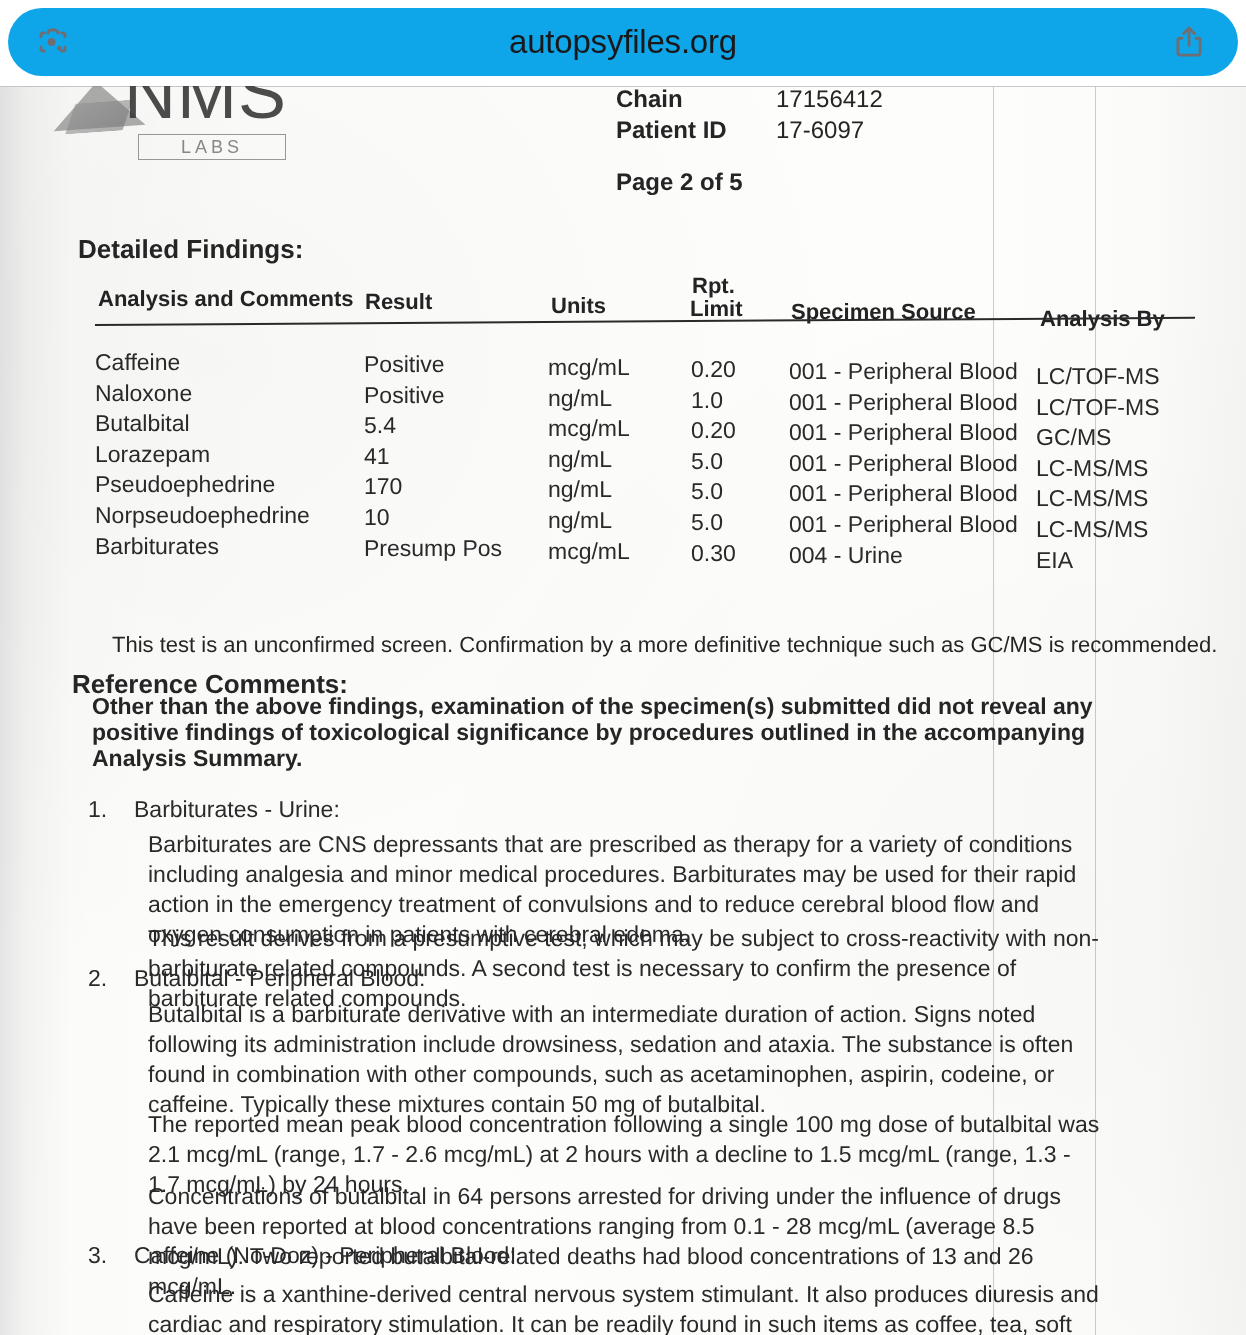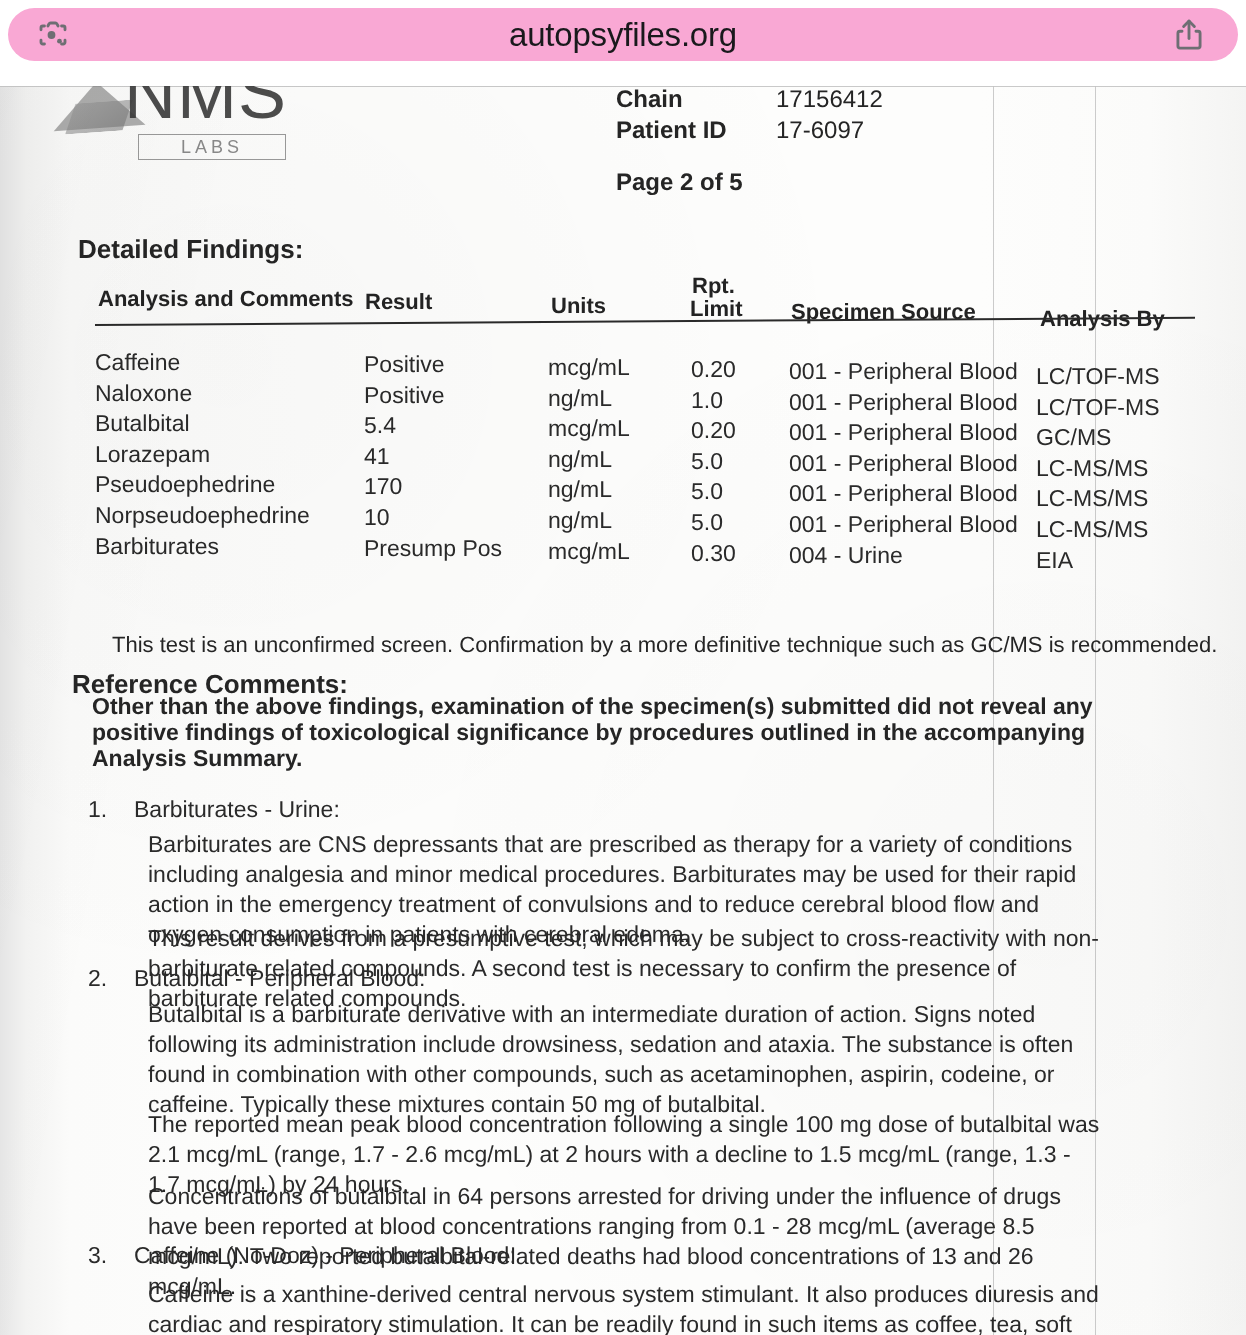--- a/index.html
+++ b/index.html
@@ -22,22 +22,22 @@
     display: flex;
     align-items: center;
     justify-content: center;
     z-index: 50;
   }
   #url-pill {
     position: absolute;
     left: 8px;
     top: 8px;
     width: 1230px;
-    height: 53px;
-    background: #f9a8d4;
+    height: 68px;
+    background: #0ea5e9;
     border-radius: 35px;
     display: flex;
     align-items: center;
     justify-content: center;
   }
   #lens-button {
     position: absolute;
     left: 18px;
     top: 50%;
     transform: translateY(-50%);

